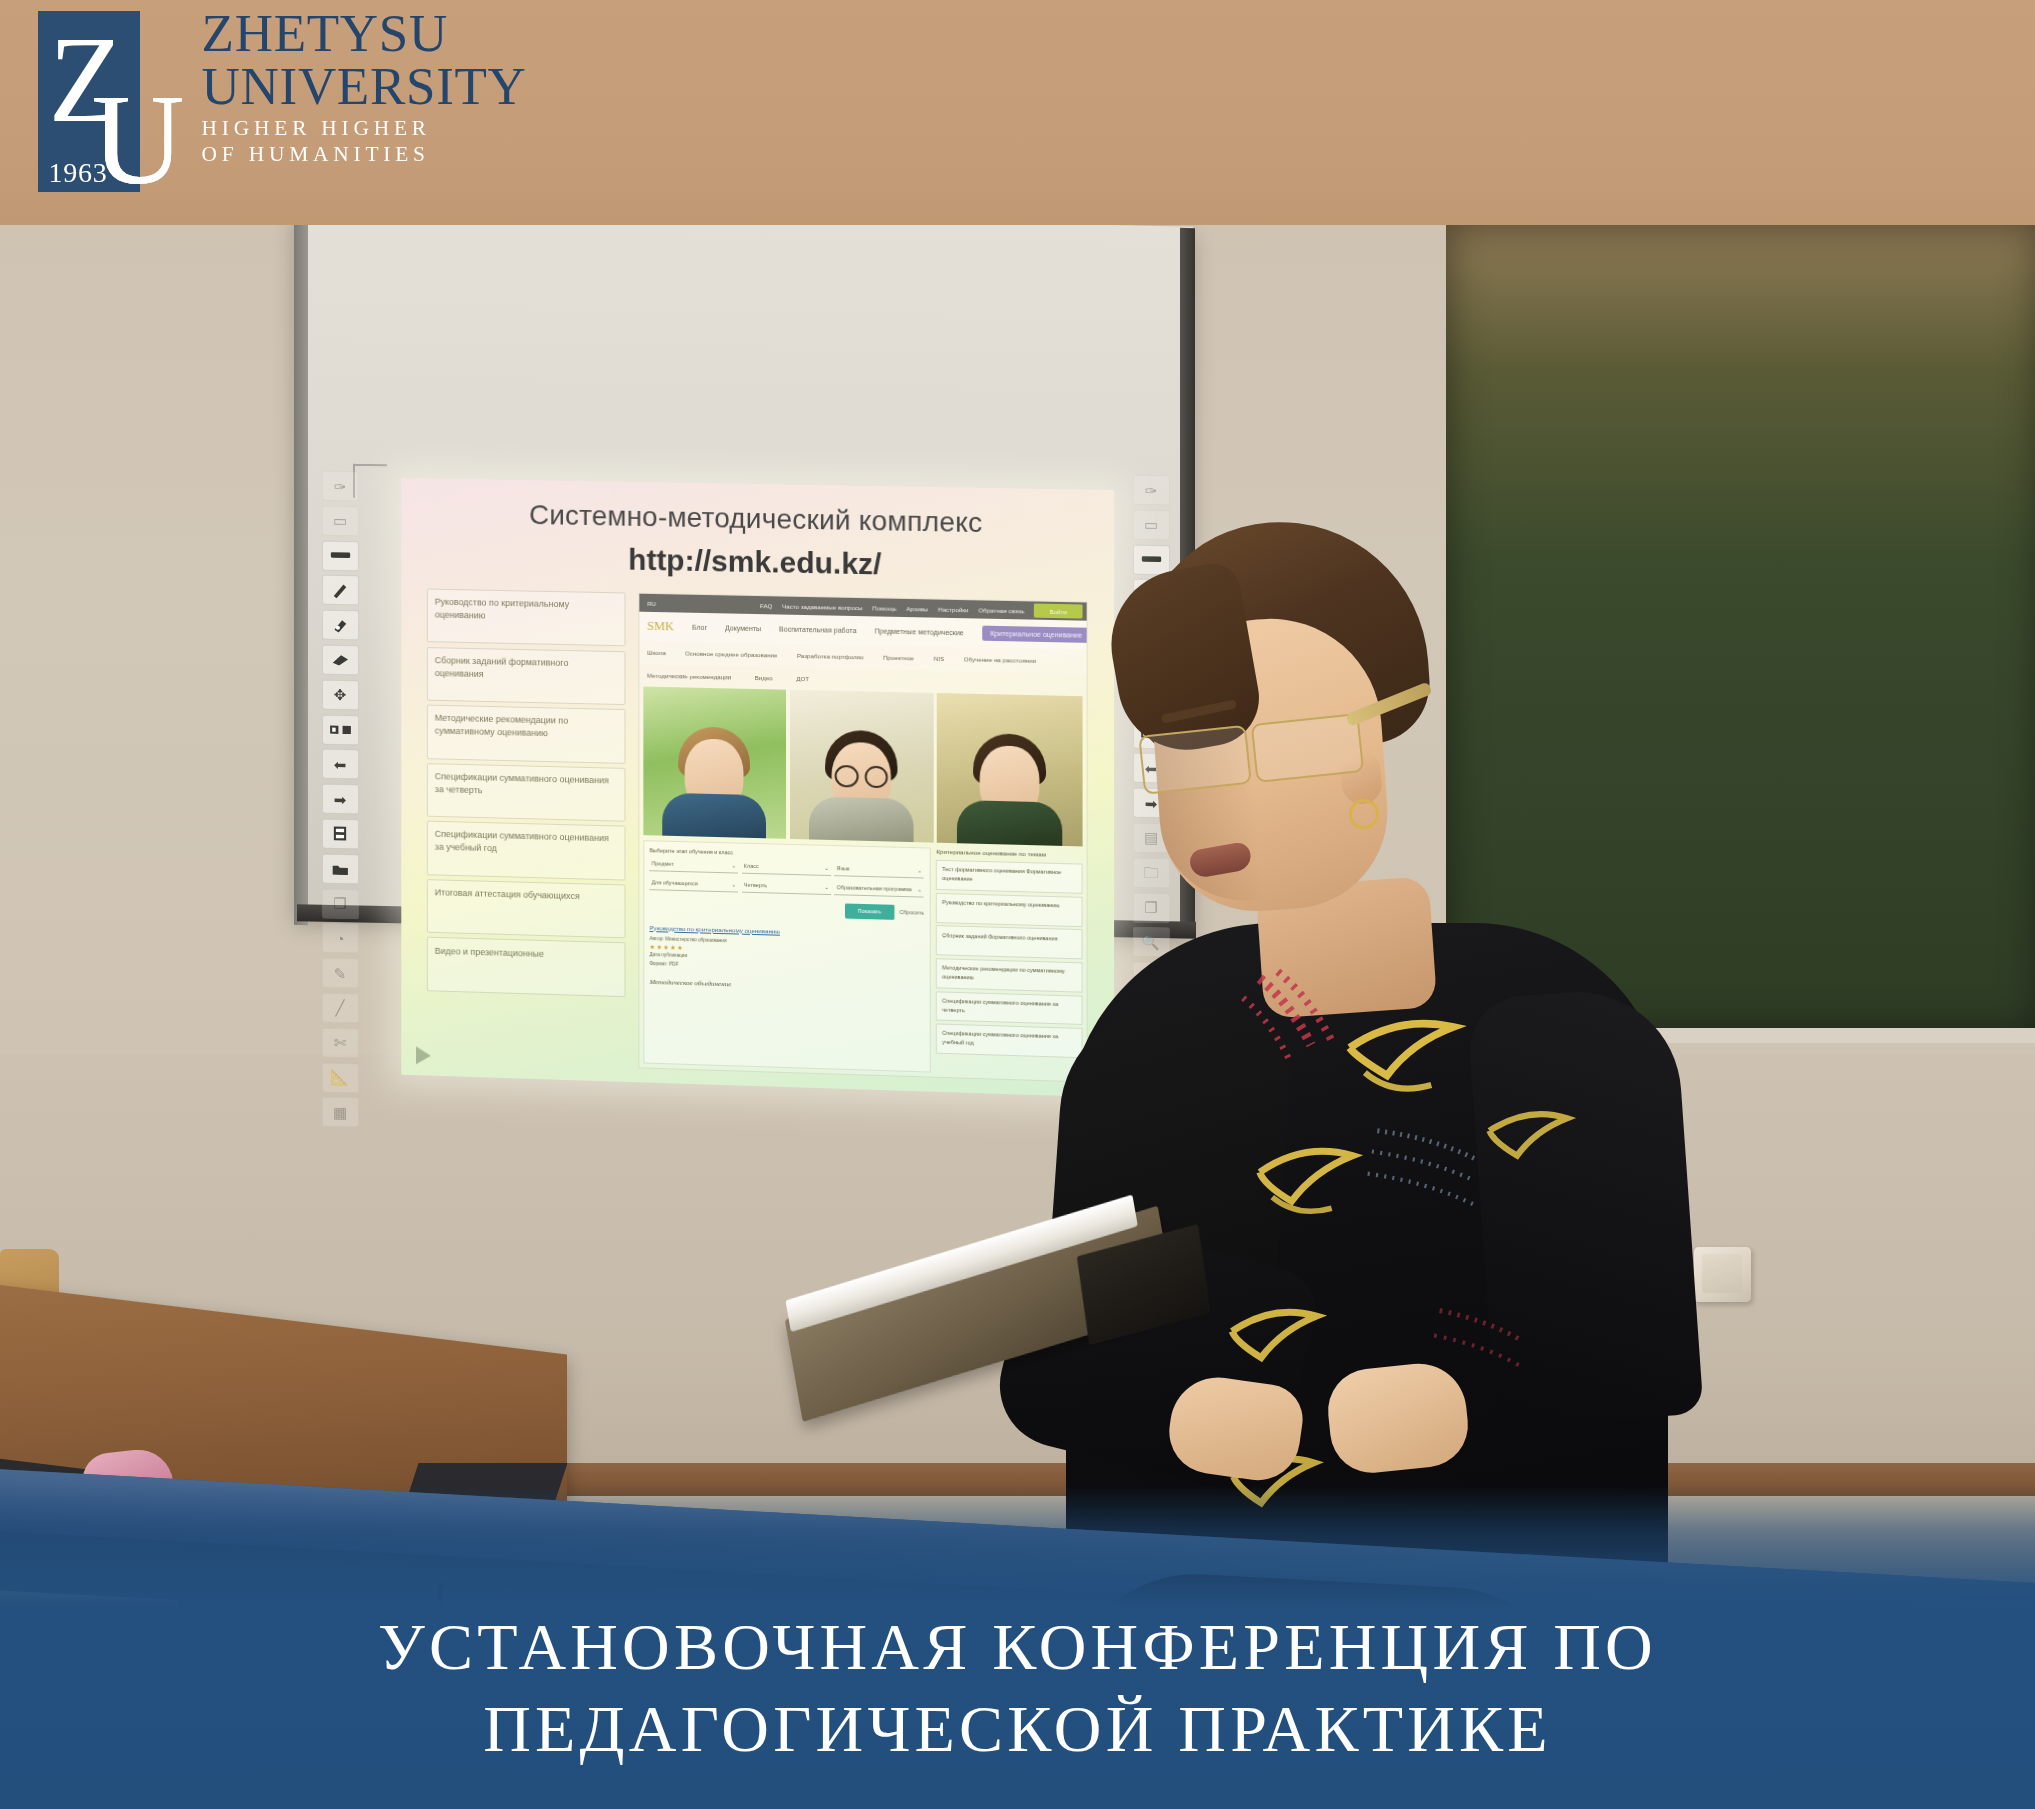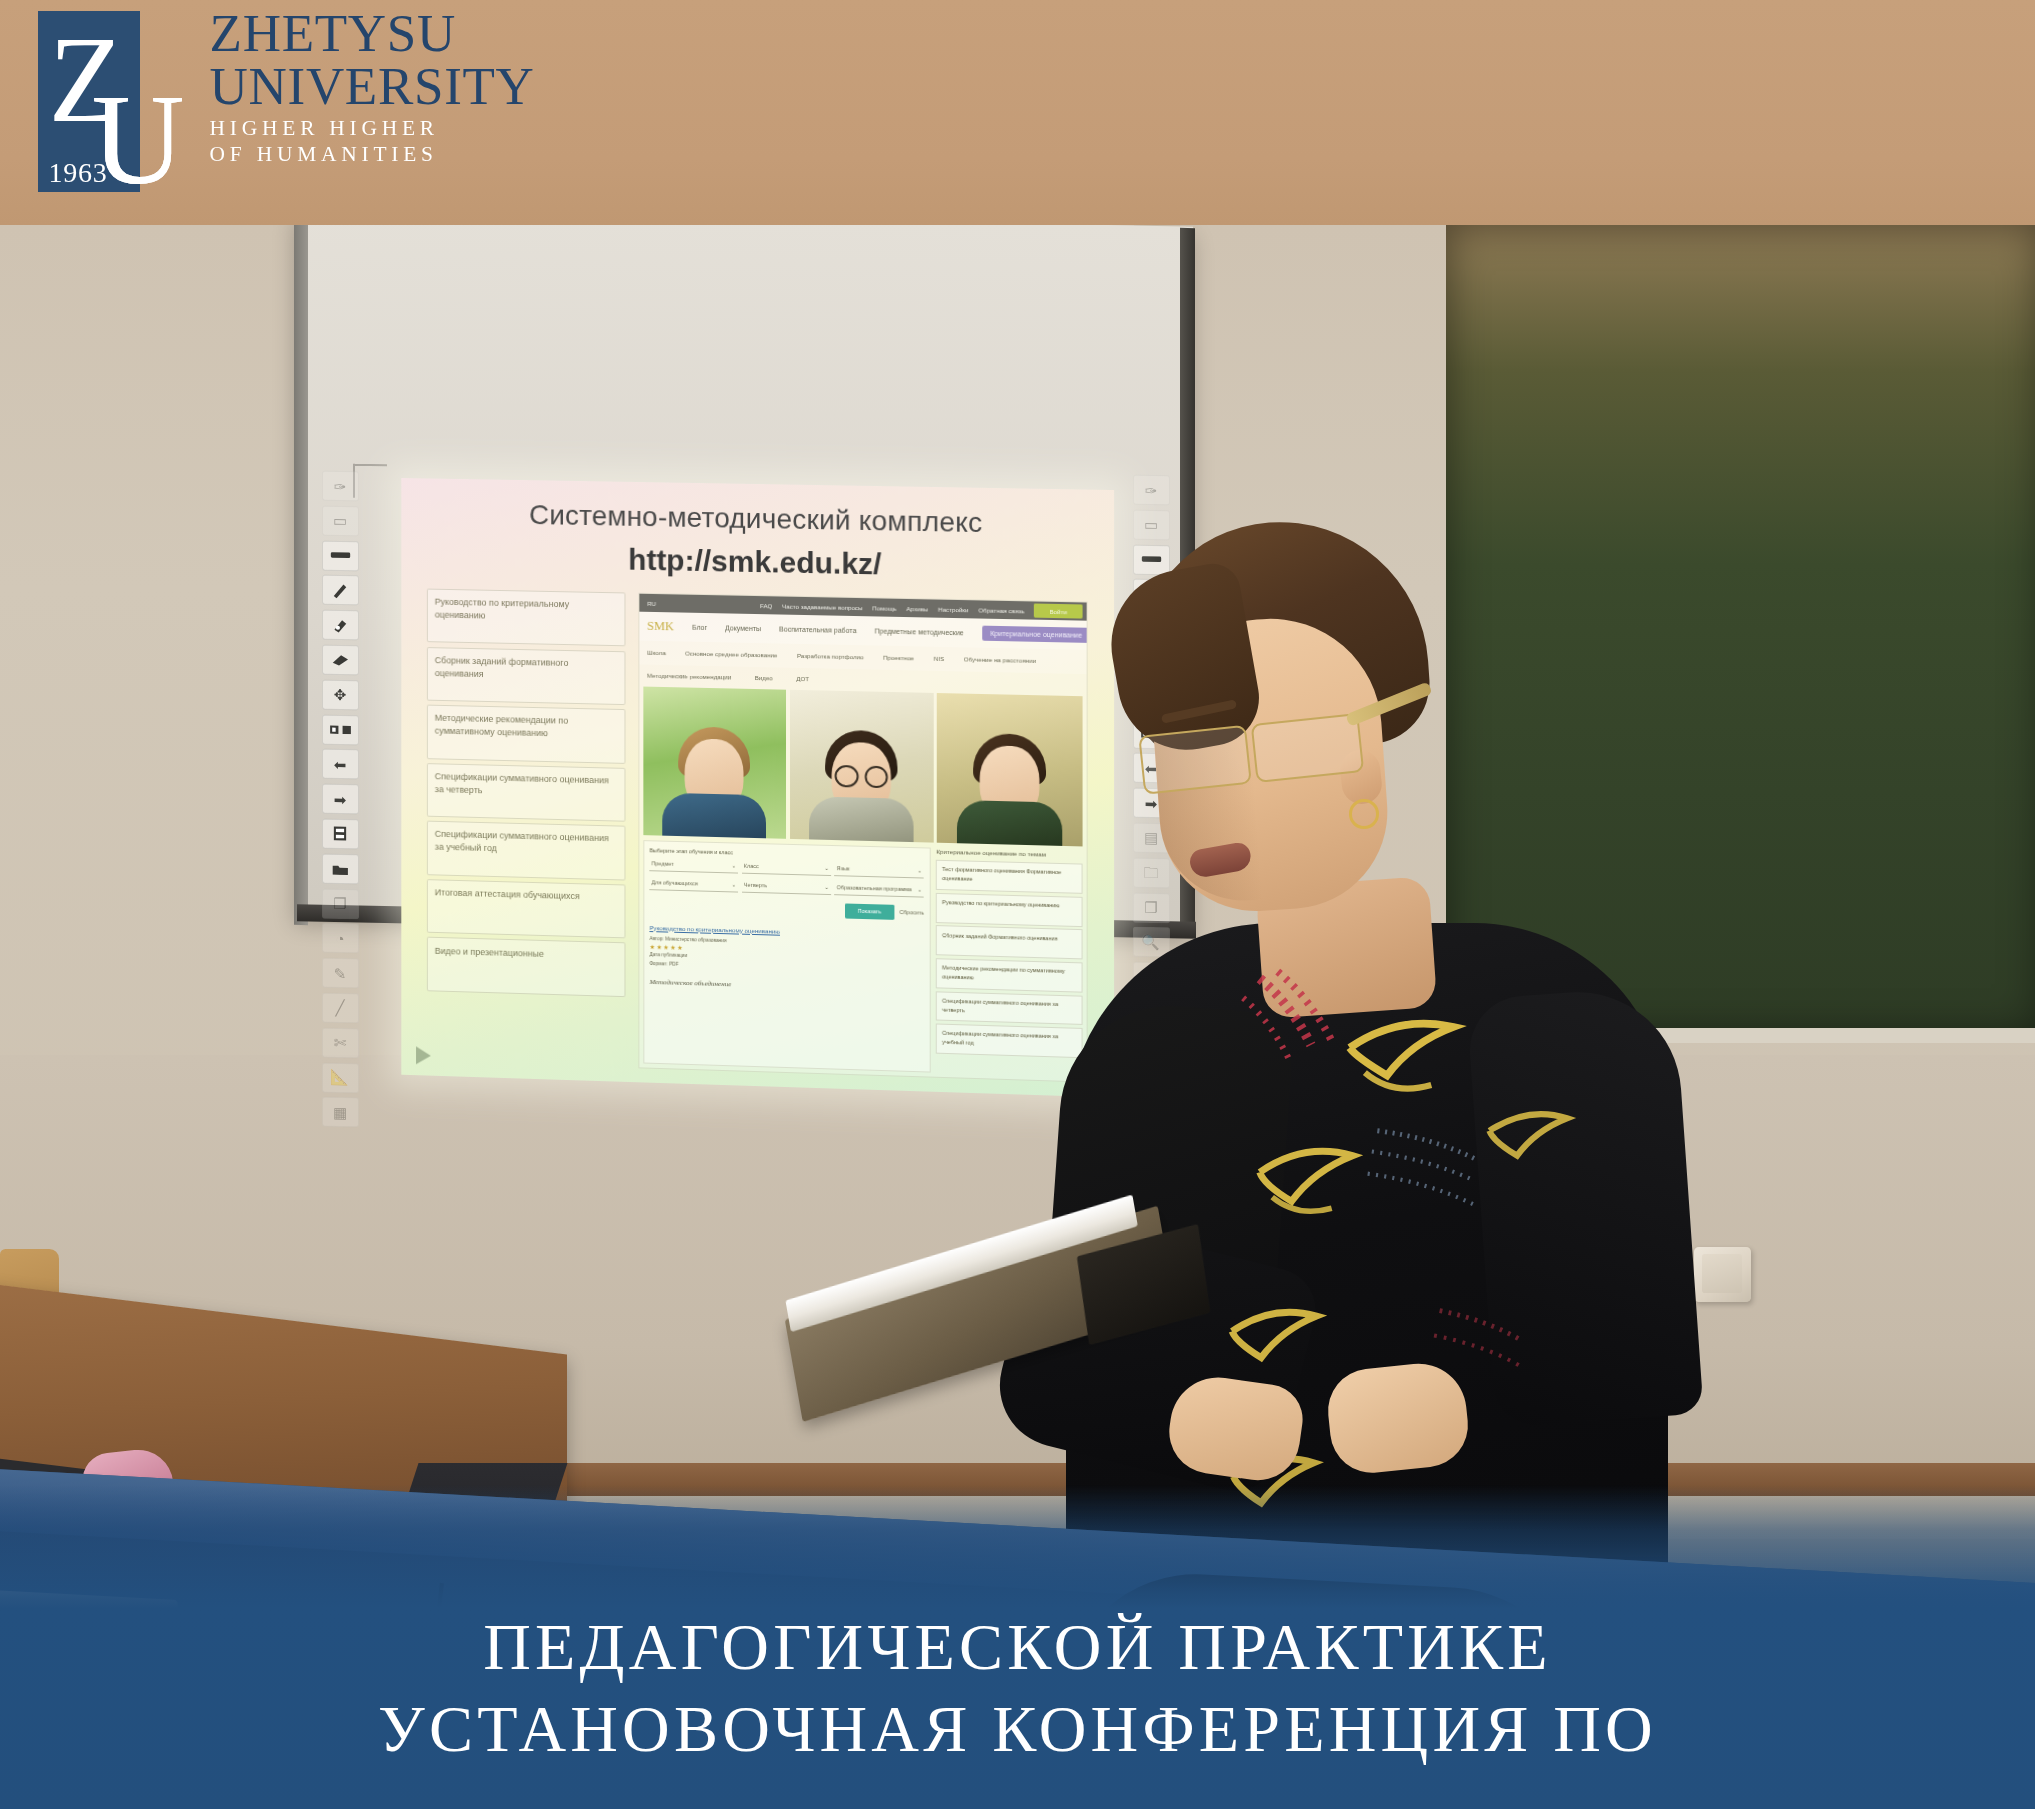--- a/index.html
+++ b/index.html
@@ -37,21 +37,21 @@
     font-family:"Liberation Serif",serif;
     font-size:129px;line-height:129px;color:#FFFFFF;font-weight:400;
     text-shadow:0 0 0 #fff;
   }
   .logo-year{
     position:absolute;left:11px;top:148px;
     font-family:"Liberation Serif",serif;
     font-size:28px;line-height:28px;color:#FFFFFF;letter-spacing:0.7px;
   }
   .logo-words{
-    position:absolute;left:185px;top:2.8px;width:360px;margin-left:8px;
+    position:absolute;left:185px;top:2.8px;width:360px;
   }
   .logo-line1,.logo-line2{
     font-family:"Liberation Serif",serif;
     font-size:53px;line-height:50px;color:#24456C;font-weight:400;
     letter-spacing:0.7px;
   }
   .logo-line2{margin-top:2.8px;}
   .logo-sub1,.logo-sub2{
     font-family:"Liberation Serif",serif;
     font-size:21.4px;line-height:26px;color:#FFFFFF;
@@ -838,18 +838,18 @@
     <div class="blue-desk-top"></div>
     <div class="blue-desk-seam"></div>
     <div class="reflection"></div>
     <div class="laptop"></div>
     <div class="books-stack"></div>
     <div class="phone"></div>
 
   </div>
 
   <div class="banner">
+    <div class="banner-line">УСТАНОВОЧНАЯ КОНФЕРЕНЦИЯ ПО</div>
     <div class="banner-line">ПЕДАГОГИЧЕСКОЙ ПРАКТИКЕ</div>
-    <div class="banner-line">УСТАНОВОЧНАЯ КОНФЕРЕНЦИЯ ПО</div>
   </div>
 
 </div>
 
 
 </body></html>

